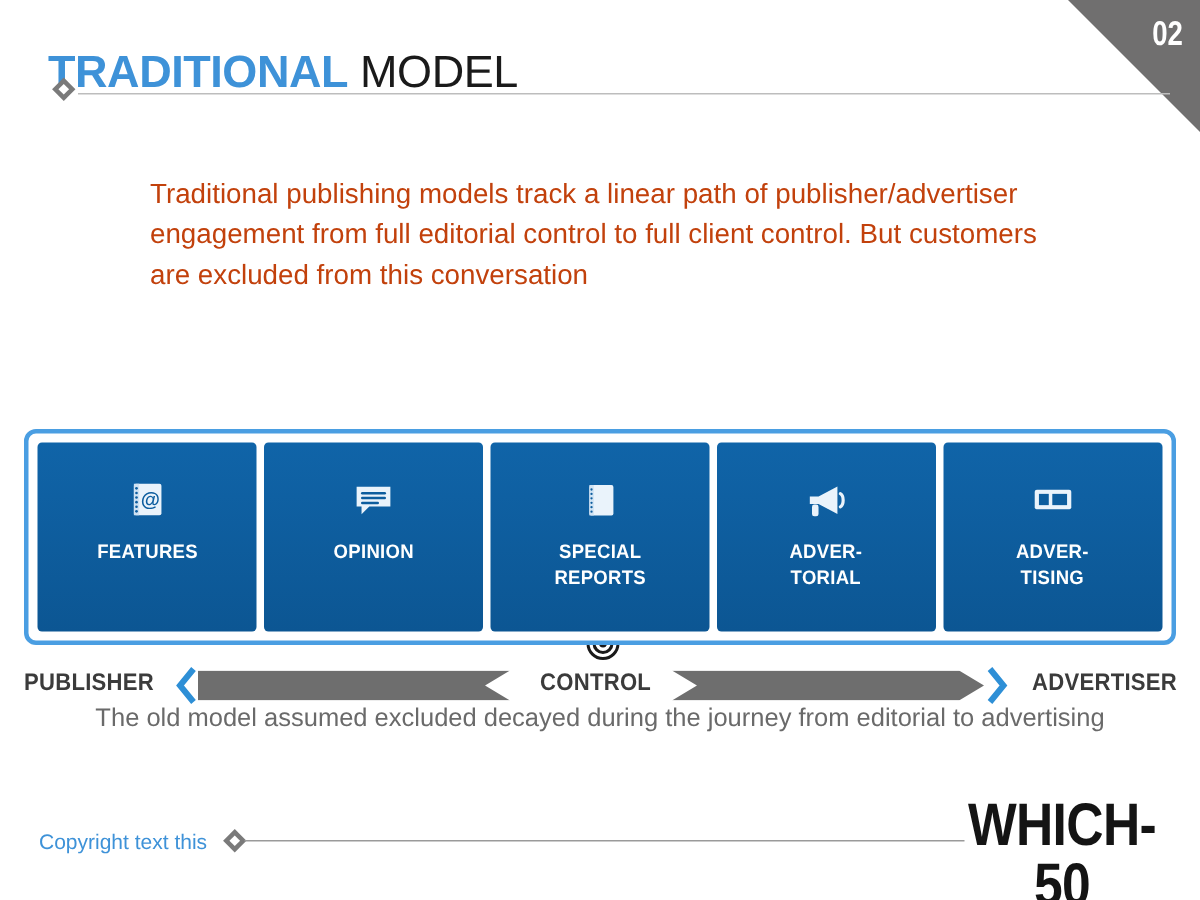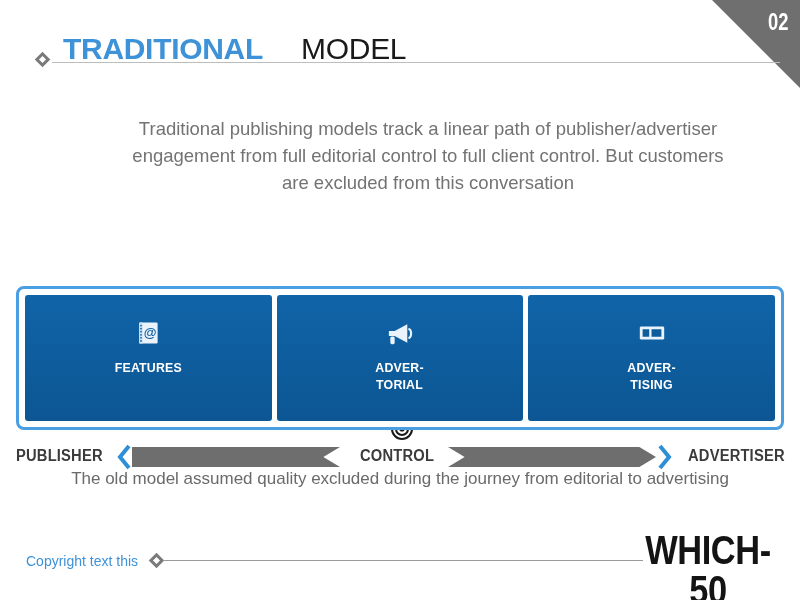--- a/index.html
+++ b/index.html
@@ -39,22 +39,22 @@
   }
   .page-title {
     position: absolute;
     left: 32px;
     top: 12px;
     font-size: 30px;
     font-weight: 700;
     letter-spacing: -0.3px;
     white-space: nowrap;
   }
-  .title-accent { color: #3e92d8; margin-left: 31px; }
-  .title-rest   { color: #1a1a1a; font-weight: 400; margin-left: 30px; }
+  .title-accent { color: #3e92d8; }
+  .title-rest   { color: #1a1a1a; font-weight: 400; }
 
   .header-rule {
     position: absolute;
     left: 52px;
     right: 20px;
     top: 62px;
     height: 1px;
     background: #bdbdbd;
   }
   .header-diamond {
@@ -73,25 +73,24 @@
     width: 5px; height: 5px;
     background: #ffffff;
   }
 
   
   .intro {
     position: absolute;
     left: 100px;
     top: 96px;
     width: 600px;
-    text-align: center;
-    color: #737373;
+    text-align: left;
+    color: #c2410c;
     font-size: 18.5px;
     line-height: 27px;
-    margin-left: 28px;
   }
 
   
   .flow {
     position: absolute;
     left: 0;
     top: 199px;
     width: 800px;
     height: 60px;
   }
@@ -320,22 +319,52 @@
               <circle cx="8" cy="18" r="1"></circle>
             <circle cx="8" cy="21.5" r="1"></circle>
               <circle cx="8" cy="25" r="1"></circle>
           </g>
           <text x="18.5" y="21" font-family="Liberation Sans, sans-serif" font-size="15" font-weight="700" fill="#0d5d9e" text-anchor="middle">@</text>
         </svg>
       </div>
       <div class="card-label">FEATURES</div>
     </div>
 
-
-
+    <div class="card">
+      <div class="card-icon">
+        <svg viewBox="0 0 32 32" width="30" height="30">
+          <path d="M4 7h24v14H13l-5.5 5.5V21H4z" fill="#eaf3fb"></path>
+          <g stroke="#0d5d9e" stroke-width="1.8" stroke-linecap="round">
+            <line x1="8" y1="11.5" x2="24" y2="11.5"></line>
+            <line x1="8" y1="15" x2="24" y2="15"></line>
+            <line x1="8" y1="18.5" x2="19" y2="18.5"></line>
+          </g>
+        </svg>
+      </div>
+      <div class="card-label">OPINION</div>
+    </div>
+
+
+    <div class="card">
+      <div class="card-icon">
+        <svg viewBox="0 0 32 32" width="27" height="27">
+          <rect x="7" y="4" width="19" height="24" rx="1.5" fill="#eaf3fb"></rect>
+          <rect x="7" y="4" width="3.5" height="24" fill="#cfe2f3"></rect>
+          <g fill="#0d5d9e">
+            <circle cx="8.7" cy="7.5" r="0.9"></circle>
+              <circle cx="8.7" cy="11" r="0.9"></circle>
+            <circle cx="8.7" cy="14.5" r="0.9"></circle>
+              <circle cx="8.7" cy="18" r="0.9"></circle>
+            <circle cx="8.7" cy="21.5" r="0.9"></circle>
+              <circle cx="8.7" cy="25" r="0.9"></circle>
+          </g>
+        </svg>
+      </div>
+      <div class="card-label">SPECIAL<br>REPORTS</div>
+    </div>
 
 
     <div class="card">
       <div class="card-icon">
         <svg viewBox="0 0 32 32" width="31" height="31" fill="#eaf3fb">
           <path d="M4 13.5h6l13-7v19l-13-7H4z"></path>
           <rect x="5.5" y="19" width="4.5" height="8" rx="1.6"></rect>
           <path d="M25 11.5c2.6 1.4 2.6 7.6 0 9" fill="none" stroke="#eaf3fb" stroke-width="2.2" stroke-linecap="round"></path>
         </svg>
       </div>
@@ -349,21 +378,21 @@
           <rect x="6" y="12" width="7" height="8" fill="#0d5d9e"></rect>
           <rect x="15.5" y="12" width="10.5" height="8" fill="#0d5d9e"></rect>
         </svg>
       </div>
       <div class="card-label">ADVER-<br>TISING</div>
     </div>
 
   </div>
 </div>
 
-<p class="caption">The old model assumed quality excluded during the journey from editorial to advertising</p>
+<p class="caption">The old model assumed excluded decayed during the journey from editorial to advertising</p>
 
 <div class="footer-copy">Copyright text this</div>
 <div class="footer-diamond"></div>
 <div class="footer-rule"></div>
 
 <div class="logo">
   <div class="logo-word">WHICH-50</div>
 
 </div>
 

